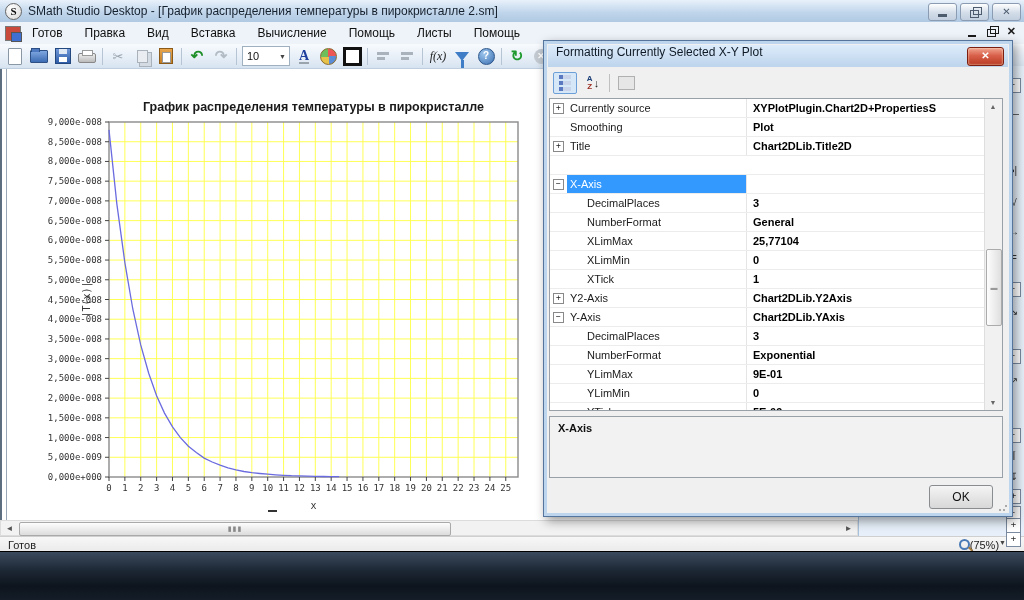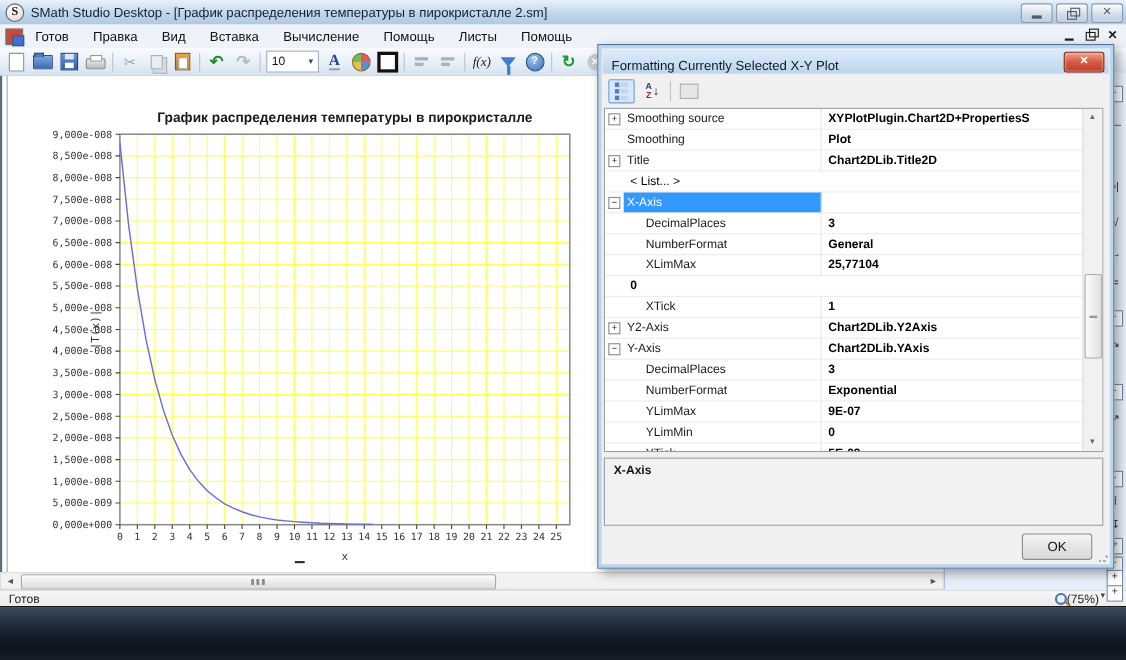--- a/index.html
+++ b/index.html
@@ -95,21 +95,21 @@
   
   #side-panel{position:absolute;left:858px;top:66px;width:166px;height:470px;background:#e7f0fa;border-left:1px solid #a8c2dc}
   .sp-item{position:absolute;left:148px;width:14px;text-align:center;font-size:10px;color:#333}
   .sp-box{position:absolute;left:147px;width:13px;height:13px;background:#fff;border:1px solid #7a8aa0;
     font:9px/11px "DejaVu Sans Mono",monospace;text-align:center;color:#333}
 
   
   #dialog{position:absolute;left:543px;top:40px;width:470px;height:477px;background:#f0f0f0;
     border:1px solid #55759c;box-shadow:inset 0 0 0 3px #bdd6ee,3px 4px 10px rgba(0,0,0,.4);box-sizing:border-box}
   #dlg-title{position:absolute;left:4px;top:4px;right:4px;height:22px;
-    background:linear-gradient(#ddecfb,#bdd4ec);display:flex;align-items:flex-end;padding-left:8px;
+    background:linear-gradient(#ddecfb,#bdd4ec);display:flex;align-items:flex-start;padding-left:8px;
     font-size:12px;color:#0f1a26}
   #dlg-close{position:absolute;right:8px;top:6px;width:35px;height:17px;border-radius:3px;
     background:linear-gradient(#f0a38e,#d8604a 45%,#b83a24);border:1px solid #7d1f10;
     color:#fff;font:bold 10px/15px "Liberation Sans",sans-serif;text-align:center;box-shadow:inset 0 0 2px #ffd}
   #pg-toolbar{position:absolute;left:9px;top:31px;display:flex;align-items:center;gap:5px}
   .pgt-btn{width:22px;height:20px;display:flex;align-items:center;justify-content:center}
   .pgt-btn.pressed{border:1px solid #6da0d8;background:#d6e7f8;border-radius:2px}
   .cat-g{display:flex;flex-direction:column;gap:2px}
   .cat-g i{display:block;width:12px;height:4px;background:linear-gradient(90deg,#5b79c0 4px,#c9d4ea 4px)}
   .az-g{font:bold 8px/8px "Liberation Sans",sans-serif;text-align:center}
@@ -468,38 +468,37 @@
         <span class="pages-g"></span>
       </span>
     </div>
 
     <div id="pgrid">
       <div id="pg-rows">
           <div class="pg-row">
             <span class="pg-gutter">
               <span class="pg-box">+</span>
             </span>
-            <span class="pg-name">Smoothing source</span>
+            <span class="pg-name">Currently source</span>
             <span class="pg-value b">XYPlotPlugin.Chart2D+PropertiesS</span>
           </div>
           <div class="pg-row">
             <span class="pg-gutter"></span>
             <span class="pg-name">Smoothing</span>
             <span class="pg-value b">Plot</span>
           </div>
           <div class="pg-row">
             <span class="pg-gutter">
               <span class="pg-box">+</span>
             </span>
             <span class="pg-name">Title</span>
             <span class="pg-value b">Chart2DLib.Title2D</span>
           </div>
           <div class="pg-row">
             <span class="pg-gutter"></span>
-            <span class="pg-value">&lt; List... &gt;</span>
           </div>
           <div class="pg-row">
             <span class="pg-gutter">
               <span class="pg-box">−</span>
             </span>
             <span class="pg-name sel">X-Axis</span>
           </div>
           <div class="pg-row">
             <span class="pg-gutter"></span>
             <span class="pg-name ind">DecimalPlaces</span>
@@ -510,20 +509,21 @@
             <span class="pg-name ind">NumberFormat</span>
             <span class="pg-value b">General</span>
           </div>
           <div class="pg-row">
             <span class="pg-gutter"></span>
             <span class="pg-name ind">XLimMax</span>
             <span class="pg-value b">25,77104</span>
           </div>
           <div class="pg-row">
             <span class="pg-gutter"></span>
+            <span class="pg-name ind">XLimMin</span>
             <span class="pg-value b">0</span>
           </div>
           <div class="pg-row">
             <span class="pg-gutter"></span>
             <span class="pg-name ind">XTick</span>
             <span class="pg-value b">1</span>
           </div>
           <div class="pg-row">
             <span class="pg-gutter">
               <span class="pg-box">+</span>
@@ -544,21 +544,21 @@
             <span class="pg-value b">3</span>
           </div>
           <div class="pg-row">
             <span class="pg-gutter"></span>
             <span class="pg-name ind">NumberFormat</span>
             <span class="pg-value b">Exponential</span>
           </div>
           <div class="pg-row">
             <span class="pg-gutter"></span>
             <span class="pg-name ind">YLimMax</span>
-            <span class="pg-value b">9E-07</span>
+            <span class="pg-value b">9E-01</span>
           </div>
           <div class="pg-row">
             <span class="pg-gutter"></span>
             <span class="pg-name ind">YLimMin</span>
             <span class="pg-value b">0</span>
           </div>
           <div class="pg-row">
             <span class="pg-gutter"></span>
             <span class="pg-name ind">YTick</span>
             <span class="pg-value b">5E-09</span>

